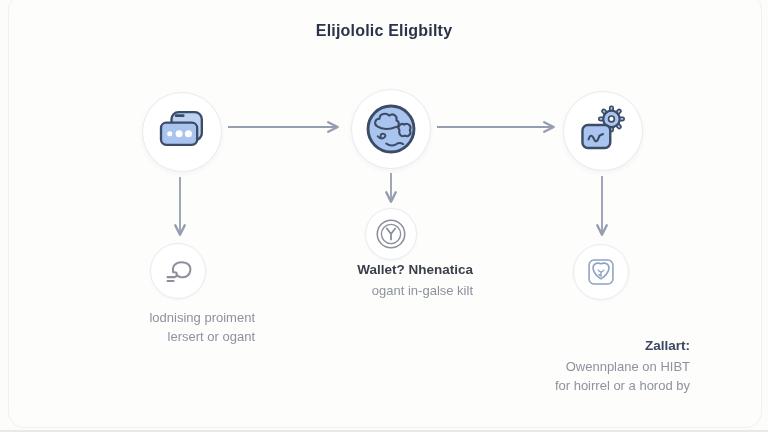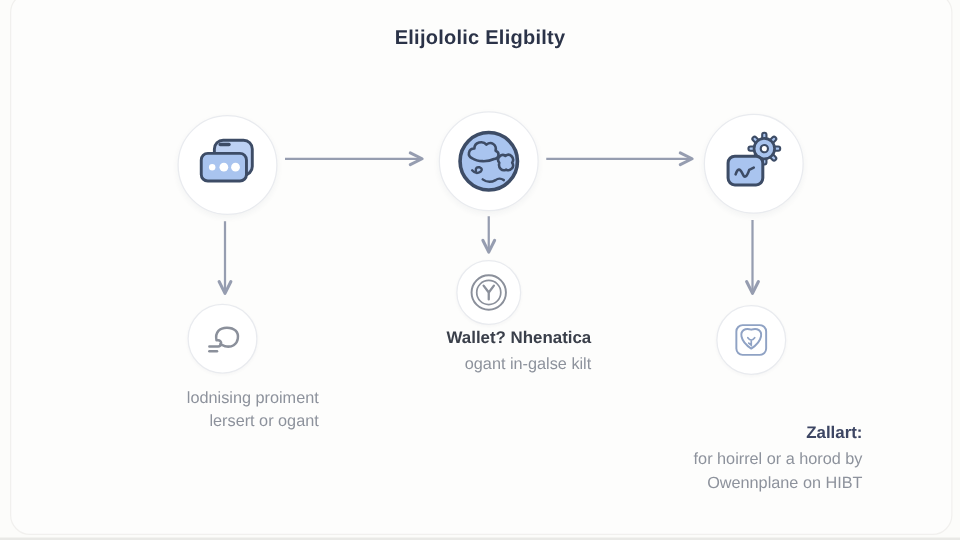--- a/index.html
+++ b/index.html
@@ -148,17 +148,17 @@
   <div class="tb-line">lersert or ogant</div>
 </div>
 
 <div class="text-block" style="left:311px;top:262px;width:162px;">
   <div class="tb-title">Wallet? Nhenatica</div>
   <div class="tb-line">ogant in-galse kilt</div>
 </div>
 
 <div class="text-block" style="left:516px;top:306px;width:174px;margin-top:32px;">
   <div class="tb-title accent">Zallart:</div>
+  <div class="tb-line">Owennplane on HIBT</div>
   <div class="tb-line">for hoirrel or a horod by</div>
-  <div class="tb-line">Owennplane on HIBT</div>
 </div>
 
 <div class="bottom-hairline"></div>
 
 </body></html>

